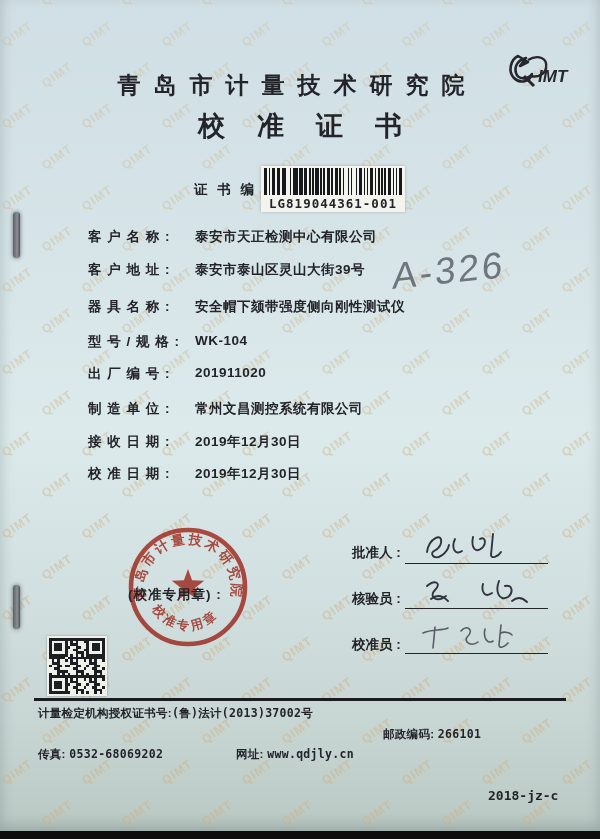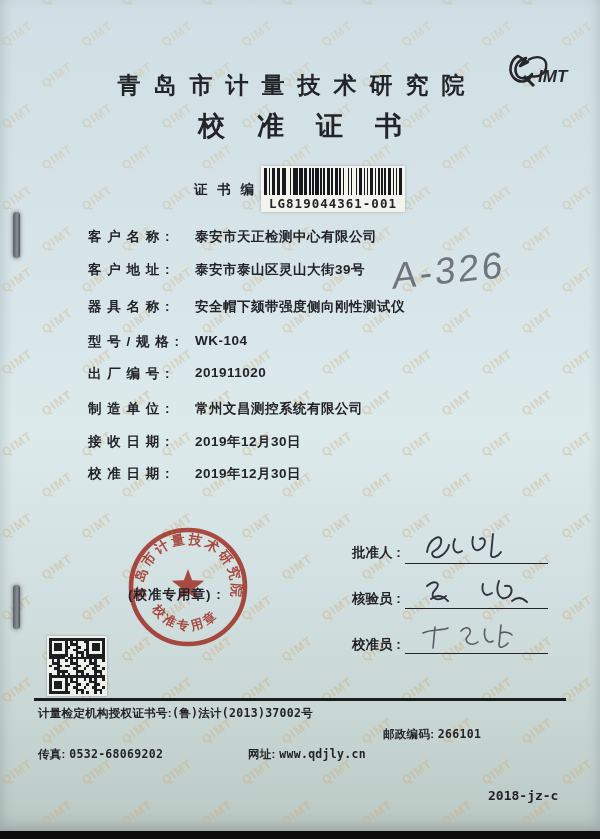--- a/index.html
+++ b/index.html
@@ -828,21 +828,21 @@
   <div class="divider"></div>
   <div class="ft ink" style="left:38px;top:706px">
     <span>计量检定机构授权证书号:</span><span class="en">(鲁)法计(2013)37002号</span>
   </div>
   <div class="ft ink" style="left:383px;top:727px">
     <span>邮政编码:</span> <span class="en">266101</span>
   </div>
   <div class="ft ink" style="left:38px;top:747px">
     <span>传真:</span> <span class="en">0532-68069202</span>
   </div>
-  <div class="ft ink" style="left:248px;top:747px">
+  <div class="ft ink" style="left:236px;top:747px">
     <span>网址:</span> <span class="en">www.qdjly.cn</span>
   </div>
   <div class="form-code ink">2018-jz-c</div>
 
   <div class="staple" style="top:212px;height:46px"></div>
   <div class="staple" style="top:585px;height:44px"></div>
 
   <div class="bottom-strip"></div>
 </div>
 

